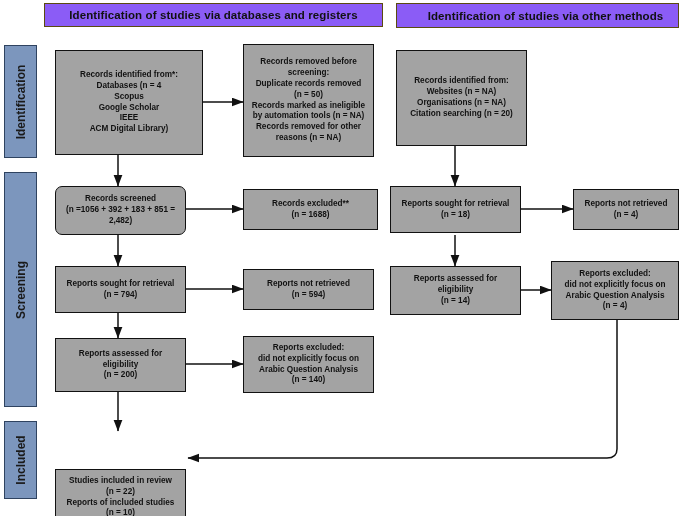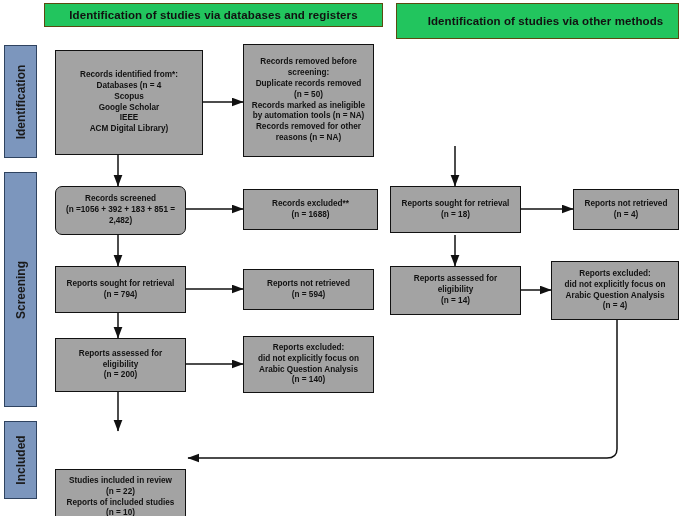--- a/index.html
+++ b/index.html
@@ -1,20 +1,20 @@
 <!DOCTYPE html>
 <html><head>
 <meta charset="utf-8">
 <style>
   html,body{margin:0;padding:0;background:#ffffff;}
   body{width:685px;height:516px;position:relative;overflow:hidden;
        font-family:"Liberation Sans","DejaVu Sans",sans-serif;}
   #stage{position:absolute;left:0;top:0;width:685px;height:516px;}
 
-  .banner{position:absolute;background:#22c55e;border:1.5px solid #5b4a10;
+  .banner{position:absolute;background:#8b5cf6;border:1.5px solid #5b4a10;
           display:flex;align-items:center;justify-content:center;
           font-size:11.5px;font-weight:bold;color:#111;letter-spacing:.1px;
           text-align:center;box-sizing:border-box;}
 
   .side{position:absolute;background:#7C96BD;border:1.5px solid #2f4360;
         box-sizing:border-box;}
   .side .lbl{position:absolute;left:50%;top:50%;
              transform:translate(-50%,-50%) rotate(-90deg);
              white-space:nowrap;font-size:12px;font-weight:bold;color:#1a1a1a;}
 
@@ -28,21 +28,21 @@
 </style>
 </head>
 <body>
 
 <div id="stage">
 
   <div class="banner" style="left:44px;top:3px;width:339px;height:24px;">
     <span>Identification of studies via databases and registers</span>
   </div>
 
-  <div class="banner" style="left:396px;top:3px;width:283px;height:36px;padding-left:16px;">
+  <div class="banner" style="left:396px;top:3px;width:283px;height:25px;padding-left:16px;">
     <span>Identification of studies via other methods</span>
   </div>
 
   <div class="side" style="left:4px;top:45px;width:33px;height:113px;">
     <span class="lbl">Identification</span>
   </div>
 
   <div class="side" style="left:4px;top:172px;width:33px;height:235px;">
     <span class="lbl">Screening</span>
   </div>
@@ -149,20 +149,28 @@
 
   <div class="box" style="left:55px;top:431px;width:131px;height:57px;margin-top:38px;">
     <div class="txt">
       <div>Studies included in review</div>
       <div>(n = 22)</div>
       <div>Reports of included studies</div>
       <div>(n = 10)</div>
     </div>
   </div>
 
+  <div class="box" style="left:396px;top:50px;width:131px;height:96px;">
+    <div class="txt">
+      <div>Records identified from:</div>
+      <div>Websites (n = NA)</div>
+      <div>Organisations (n = NA)</div>
+      <div>Citation searching (n = 20)</div>
+    </div>
+  </div>
 
   <div class="box" style="left:390px;top:186px;width:131px;height:47px;">
     <div class="txt">
       <div>Reports sought for retrieval</div>
       <div>(n = 18)</div>
     </div>
   </div>
 
   <div class="box" style="left:573px;top:189px;width:106px;height:41px;">
     <div class="txt">

